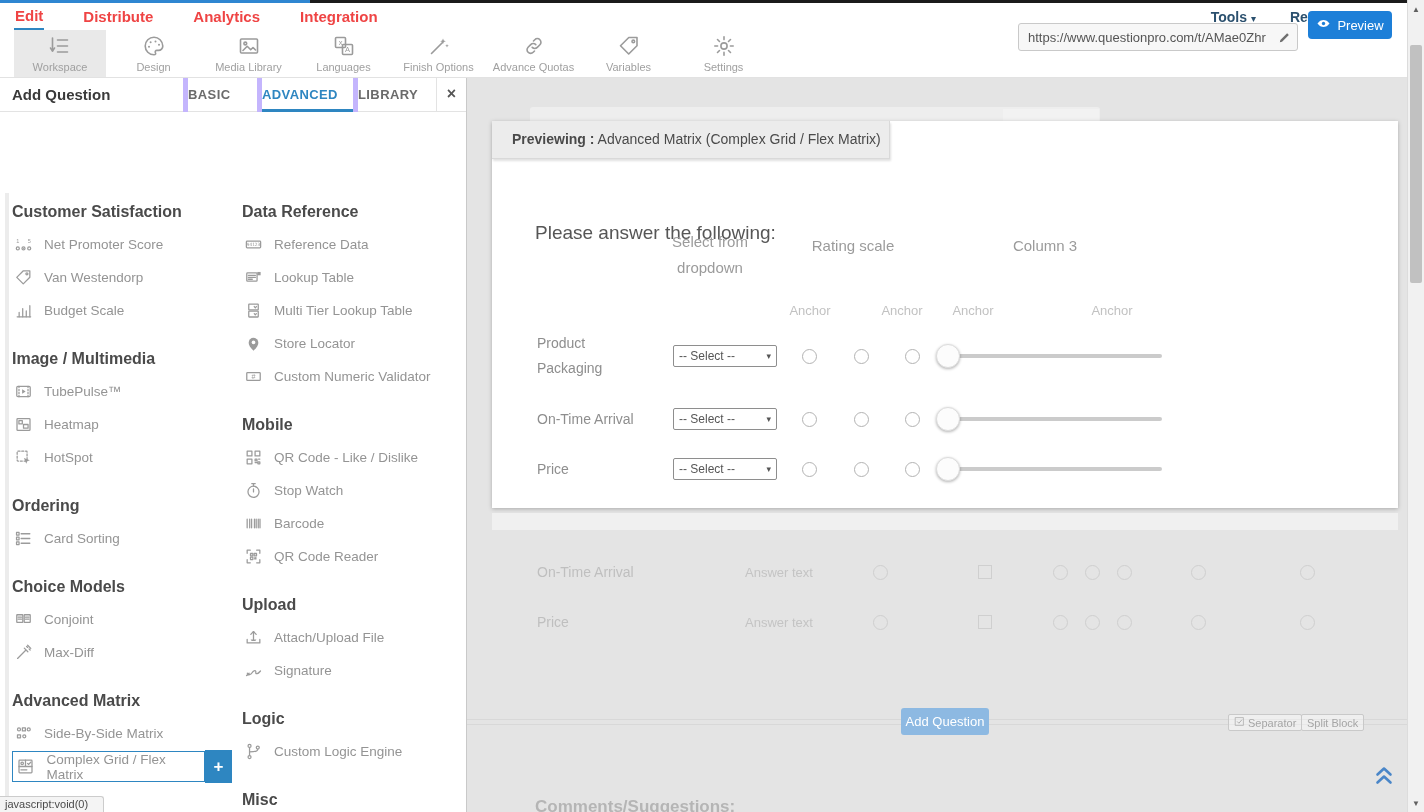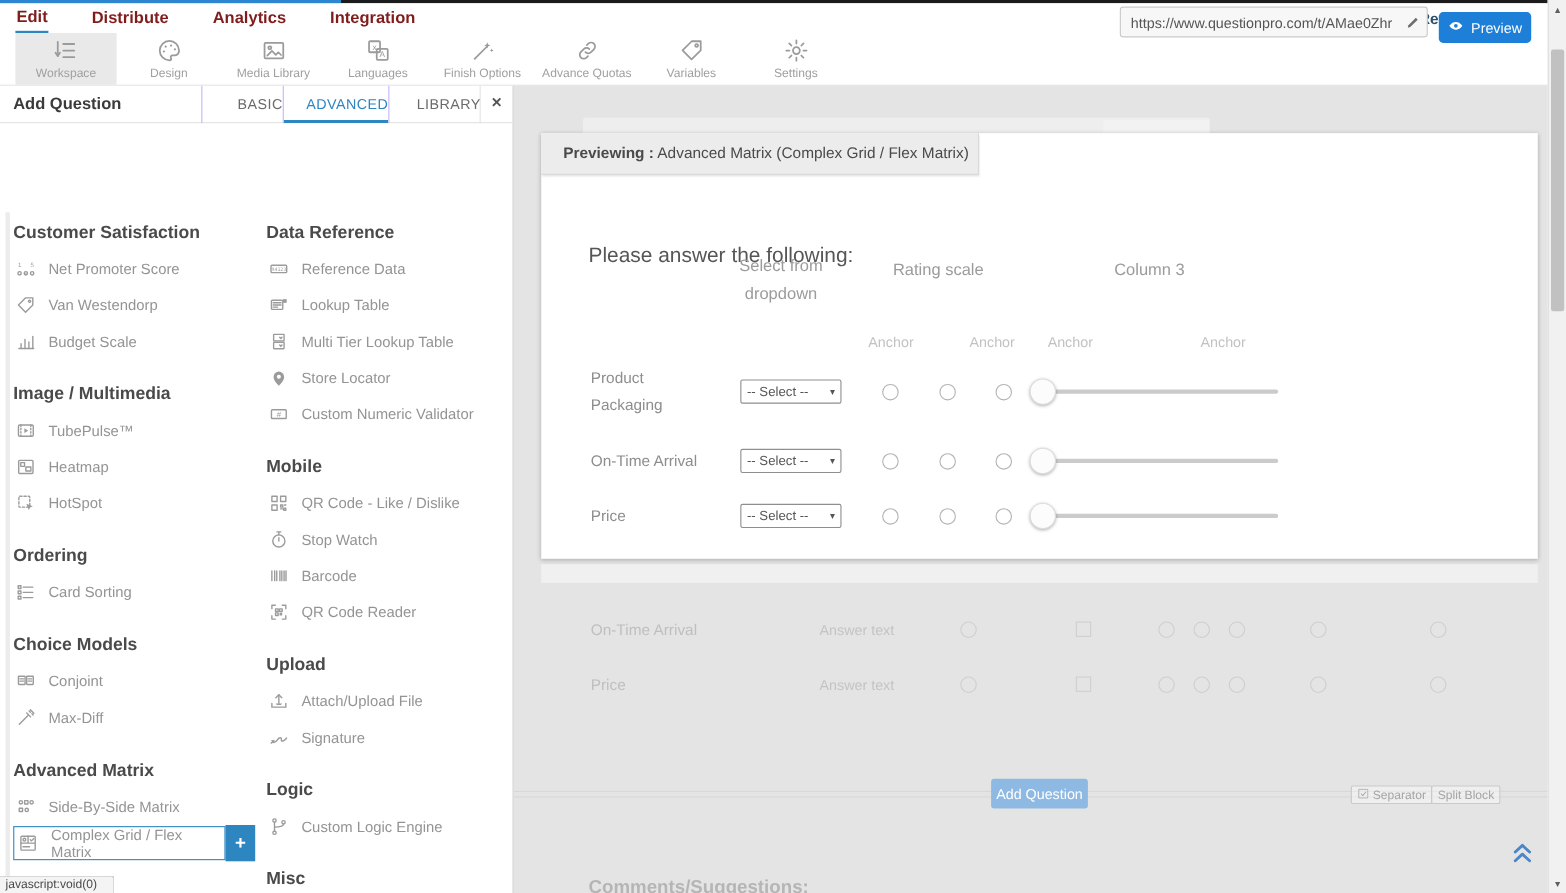--- a/index.html
+++ b/index.html
@@ -7,50 +7,50 @@
     font-family:"Liberation Sans","DejaVu Sans",sans-serif; }
   #app { position:relative; width:1424px; height:812px; overflow:hidden; }
 
   
   #progress { position:absolute; left:0; top:0; width:1407px; height:3px; background:#1b1b1b; }
   #progress .done { position:absolute; left:0; top:0; width:310px; height:3px; background:#2e86d1; }
 
   
   #nav { position:absolute; left:0; top:3px; width:1407px; height:27px; background:#fff;
     display:flex; align-items:center; padding:0 26px 0 14px; }
-  .nav-item { font-size:15px; color:#7f1d1d; font-weight:600; margin-right:38px; padding:3px 1px 4px;
+  .nav-item { font-size:15px; color:#ef4444; font-weight:600; margin-right:38px; padding:3px 1px 4px;
     cursor:pointer; }
   .nav-item.active { border-bottom:2px solid #2e86c1; }
   #nav .spacer { flex:1; }
   .nav-right { font-size:14px; color:#2b506e; font-weight:600; margin-left:34px; cursor:pointer; }
   .caret { font-size:10px; color:#2b506e; }
 
   
   #toolbar { position:absolute; left:0; top:30px; width:1407px; height:48px; background:#fff;
     border-bottom:1px solid #e2e2e2; display:flex; align-items:stretch; padding-left:14px; }
   .tb-item { width:95px; display:flex; flex-direction:column; align-items:center; justify-content:center;
     gap:3px; cursor:pointer; }
   .tb-item.active { background:#e9e9e9; width:92px; }
   .tb-label { font-size:11px; color:#a0a0a0; white-space:nowrap; }
   .tb-icon svg { display:block; }
-  #urlbox { position:absolute; left:1018px; top:6px; width:280px; height:28px; background:#f7f7f7;
+  #urlbox { position:absolute; left:1018px; top:23px; width:280px; height:28px; background:#f7f7f7;
     border:1px solid #c9c9c9; border-radius:3px; display:flex; align-items:center; overflow:hidden; }
   #urlbox .url-text { flex:1; font-size:13px; color:#555; padding:0 4px 0 9px; white-space:nowrap; overflow:hidden; }
   #urlbox .pencil { width:26px; height:100%; display:flex; align-items:center; justify-content:center; cursor:pointer; }
   #previewbtn { position:absolute; left:1308px; top:11px; width:84px; height:28px; background:#1d7fd8;
     border-radius:4px; color:#fff; font-size:13px; display:flex; align-items:center; justify-content:center;
     gap:6px; cursor:pointer; }
 
   
   #panel { position:absolute; left:0; top:78px; width:467px; height:734px; background:#fff;
     border-right:1px solid #c9c9c9; }
   #panel-header { position:relative; height:34px; border-bottom:1px solid #e3e3e3; }
   #panel-title { position:absolute; left:12px; top:0; line-height:34px; font-size:15px; font-weight:700; color:#3a3a3a; }
-  .p-tab { position:absolute; top:0; height:34px; line-height:34px; text-align:right; font-size:13px;
-    color:#6b6b6b; letter-spacing:.4px; border-left:1px solid #c4b5fd; cursor:pointer; }
+  .p-tab { position:absolute; top:0; height:34px; line-height:34px; text-align:left; font-size:13px;
+    color:#6b6b6b; letter-spacing:.4px; border-left:5px solid #c4b5fd; cursor:pointer;font-weight:bold; }
   .p-tab.active { color:#2e86c1; box-shadow:inset 0 -3px 0 #2e86c1; }
   #panel-close { position:absolute; right:0; top:0; width:30px; height:34px; border-left:1px solid #e3e3e3;
     text-align:center; line-height:32px; font-size:16px; font-weight:700; color:#555; cursor:pointer; }
   #panel-scrollstrip { position:absolute; left:5px; top:115px; width:4px; height:688px; background:#ececec; }
   .p-col { position:absolute; top:112px; }
   #p-col-0 { left:12px; width:220px; }
   #p-col-1 { left:242px; width:224px; }
   .p-group { margin-top:15px; }
   .p-group:first-child { margin-top:5px; }
   .p-group-title { height:33px; display:flex; align-items:center; font-size:16px; font-weight:600; color:#4a4a4a; }
@@ -71,21 +71,21 @@
   #card { position:absolute; left:25px; top:43px; width:906px; height:387px; background:#fff;
     box-shadow:0 1px 4px rgba(0,0,0,.25); }
   #prevtab { position:absolute; left:0; top:0; width:398px; height:38px; background:#ececec;
     border-right:1px solid #d9d9d9; border-bottom:1px solid #d9d9d9; box-shadow:1px 2px 2px rgba(0,0,0,.12);
     font-size:14px; color:#4a4a4a; line-height:37px; padding-left:20px; }
   #prevtab b { font-weight:700; }
   #qtitle { position:absolute; left:43px; top:53px; font-size:19px; color:#565656;margin-top:48px; }
   .colhead { position:absolute; width:110px; text-align:center; font-size:15px; color:#9b9b9b; line-height:26px; }
   .anchor { position:absolute; width:90px; text-align:center; font-size:13px; color:#c2c2c2; }
   .m-label { position:absolute; left:45px; width:100px; font-size:14px; color:#8e8e8e; line-height:25px; }
-  .m-select { position:absolute; left:181px; width:92px; height:22px; border:1px solid #8e8e8e; border-radius:2px;
+  .m-select { position:absolute; left:181px; width:104px; height:22px; border:1px solid #8e8e8e; border-radius:2px;
     background:#fff; font-size:12px; color:#555; display:flex; align-items:center; padding:0 5px; cursor:pointer; }
   .m-select .sel-caret { margin-left:auto; font-size:9px; color:#555; }
   .m-radio { position:absolute; width:15px; height:15px; border:1.5px solid #b3b3b3; border-radius:50%;
     background:#fff; cursor:pointer; }
   .m-track { position:absolute; left:446px; width:224px; height:4px; background:#cbcbcb; border-radius:2px; }
   .m-handle { position:absolute; width:24px; height:24px; border-radius:50%; background:#fcfcfc;
     border:1px solid #ddd; box-shadow:0 1px 3px rgba(0,0,0,.3); cursor:pointer; }
 
   #lightstrip { position:absolute; left:25px; top:435px; width:906px; height:17px; background:#f0f0f0; }
   .d-label { position:absolute; font-size:14px; color:#bfbfbf; }

